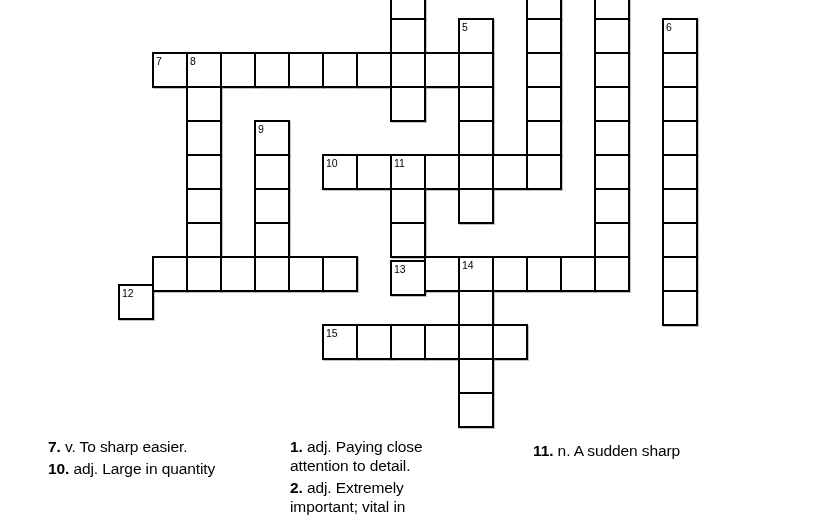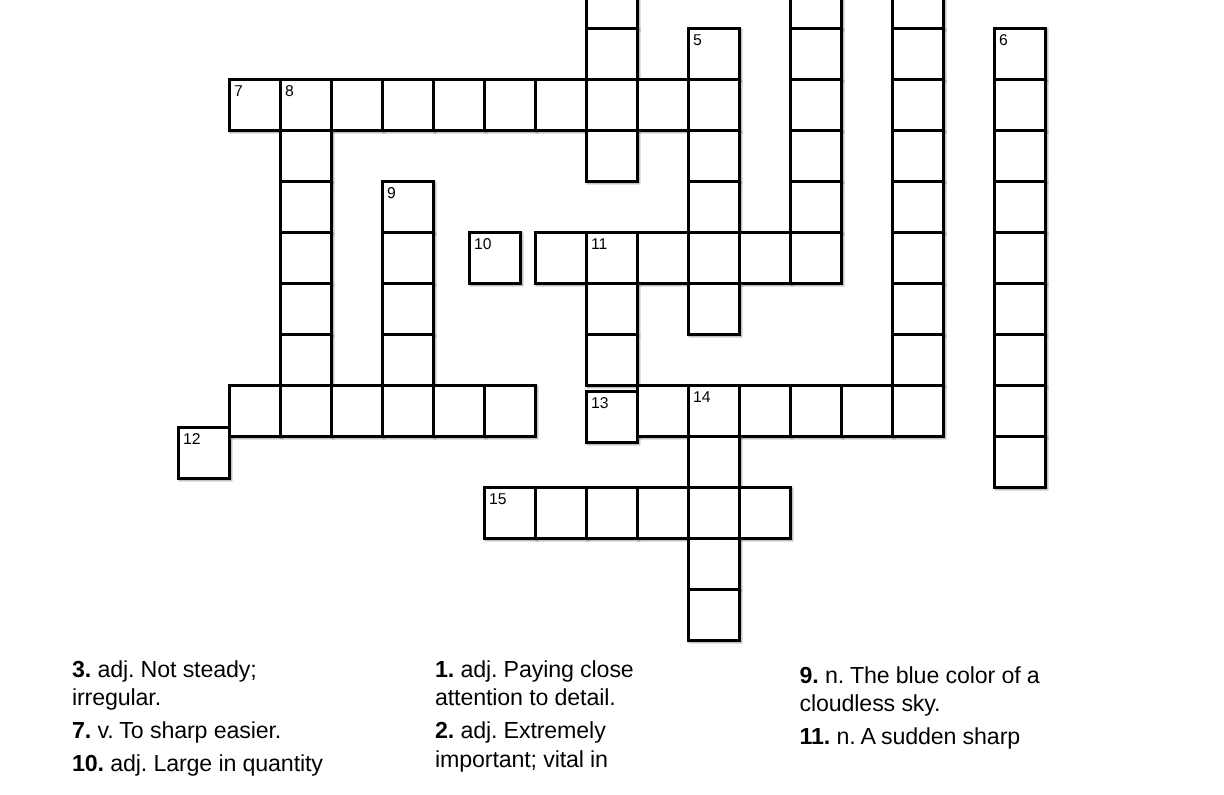--- a/index.html
+++ b/index.html
@@ -79,21 +79,21 @@
       <div class="cell" style="left: 186px; top: 120px;"></div>
       <div class="cell" style="left: 254px; top: 120px;">
         <div class="cellnum">9</div>
       </div>
       <div class="cell" style="left: 458px; top: 120px;"></div>
       <div class="cell" style="left: 526px; top: 120px;"></div>
       <div class="cell" style="left: 594px; top: 120px;"></div>
       <div class="cell" style="left: 662px; top: 120px;"></div>
       <div class="cell" style="left: 186px; top: 154px;"></div>
       <div class="cell" style="left: 254px; top: 154px;"></div>
-      <div class="cell" style="left: 312px; top: 154px;">
+      <div class="cell" style="left: 322px; top: 154px;">
         <div class="cellnum">10</div>
       </div>
       <div class="cell" style="left: 356px; top: 154px;"></div>
       <div class="cell" style="left: 390px; top: 154px;">
         <div class="cellnum">11</div>
       </div>
       <div class="cell" style="left: 424px; top: 154px;"></div>
       <div class="cell" style="left: 458px; top: 154px;"></div>
       <div class="cell" style="left: 492px; top: 154px;"></div>
       <div class="cell" style="left: 526px; top: 154px;"></div>
@@ -140,32 +140,30 @@
       <div class="cell" style="left: 390px; top: 324px;"></div>
       <div class="cell" style="left: 424px; top: 324px;"></div>
       <div class="cell" style="left: 458px; top: 324px;"></div>
       <div class="cell" style="left: 492px; top: 324px;"></div>
       <div class="cell" style="left: 458px; top: 358px;"></div>
       <div class="cell" style="left: 458px; top: 392px;"></div>
     </div>
 
   <div class="clue-col" id="clue-col-across">
     <div id="across-list">
-        <div class="clue"><span class="num">3.</span><span> adj. Not steady; irregular.</span></div>
         <div class="clue"><span class="num">7.</span><span> v. To sharp easier.</span></div>
         <div class="clue"><span class="num">10.</span><span> adj. Large in quantity</span></div>
       </div>
   </div>
 
   <div class="clue-col" id="clue-col-down">
     <div id="down-list">
         <div class="clue"><span class="num">1.</span><span> adj. Paying close attention to detail.</span></div>
         <div class="clue"><span class="num">2.</span><span> adj. Extremely important; vital in</span></div>
       </div>
   </div>
 
   <div class="clue-col" id="clue-col-down2">
     <div id="down2-list">
-        <div class="clue"><span class="num">9.</span><span> n. The blue color of a cloudless sky.</span></div>
         <div class="clue"><span class="num">11.</span><span> n. A sudden sharp</span></div>
       </div>
   </div>
 </div>
 
 </body></html>

